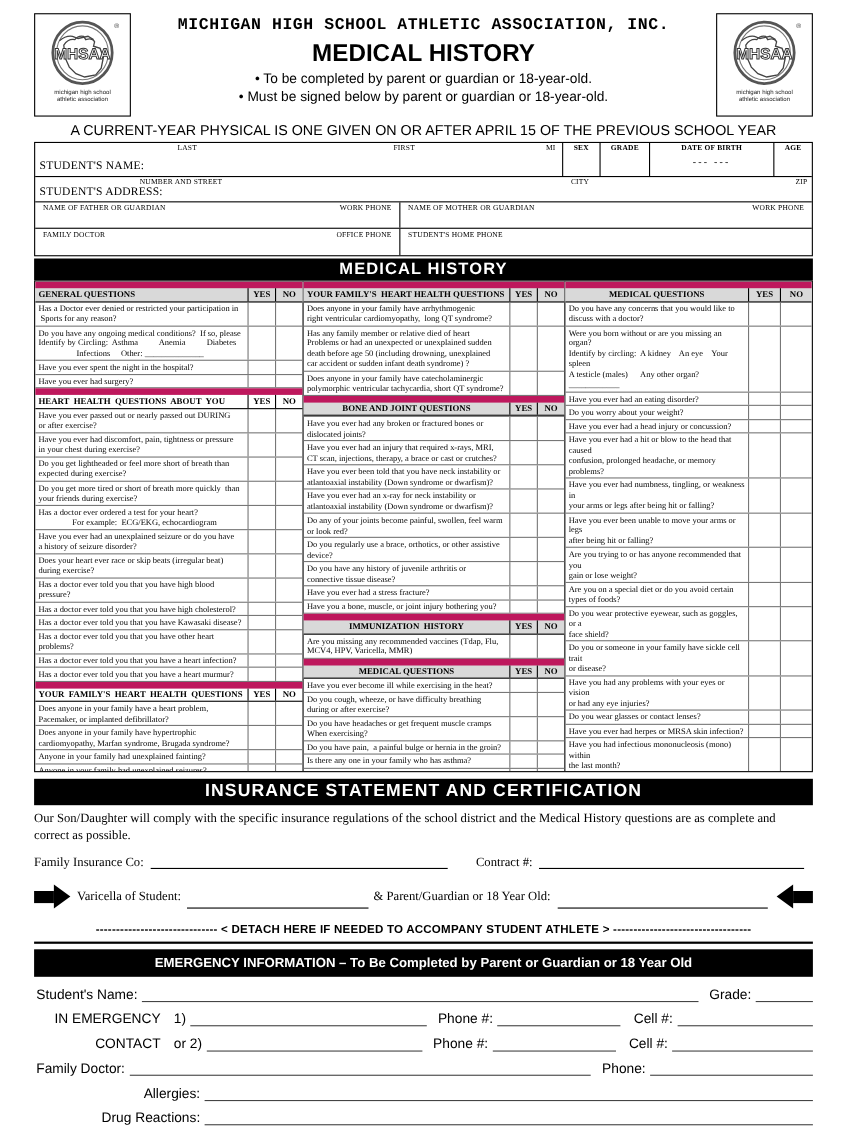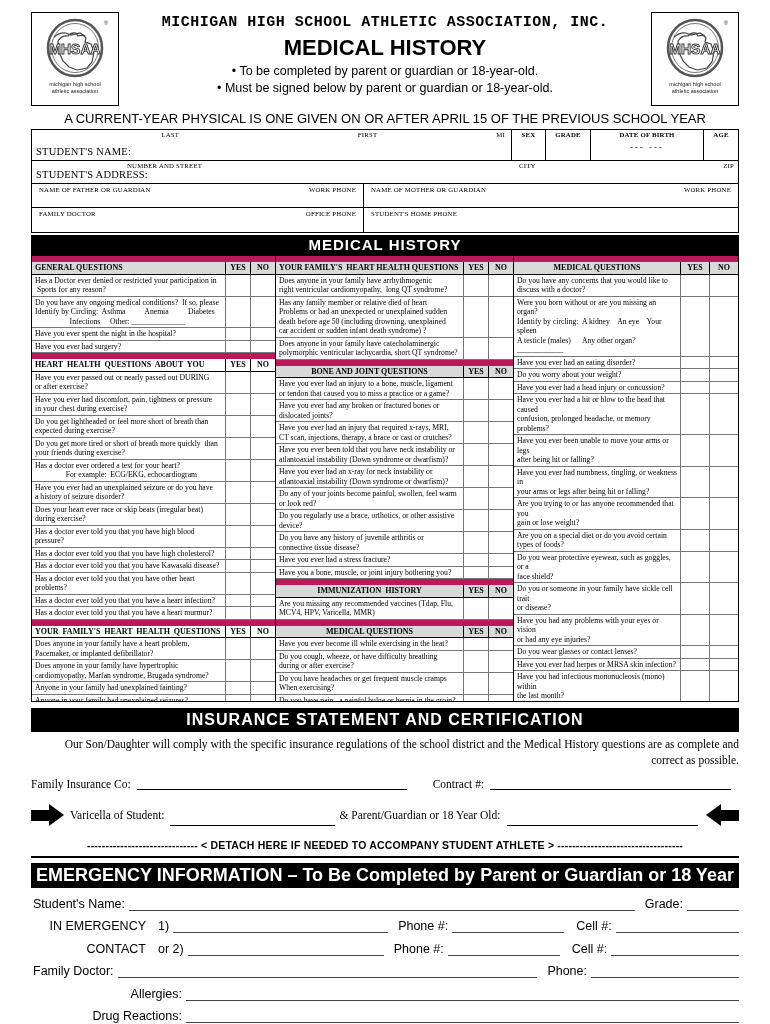--- a/index.html
+++ b/index.html
@@ -34,40 +34,40 @@
   .sex-col { width:34px; } .grade-col { width:45px; } .dob-col { width:113px; } .age-col { width:35px; }
   .dob-dashes { font-weight:normal; font-size:9px; margin-top:4px; letter-spacing:2px; }
   .half-l { width:332px; border-right:1px solid #000; }
   .half-r { flex:1; }
   .pairline { display:flex; justify-content:space-between; padding:1px 4px; }
 
   
   .bar { background:#000; color:#fff; font-family:"Liberation Sans",sans-serif; font-weight:bold; text-align:center; }
   .mh-bar { height:20px; font-size:15px; line-height:20px; margin-top:2px; letter-spacing:1px; }
   .ins-bar { height:24px; font-size:16px; line-height:24px; margin-top:6px; letter-spacing:1px; }
-  .em-bar  { height:25px; font-size:18px; line-height:25px; margin-top:5px; }
+  .em-bar  { height:25px; font-size:12px; line-height:25px; margin-top:5px; }
 
   
   .mh-table { border:1.5px solid #000; display:flex; height:447px; overflow:hidden; }
   .mh-col { display:flex; flex-direction:column; }
   .c1 { width:244px; border-right:1.5px solid #000; }
   .c2 { width:238px; border-right:1.5px solid #000; }
   .c3 { flex:1; }
   .mh-row { display:flex; border-bottom:1px solid #777; font-size:7.7px; line-height:9.5px; }
   .mh-row.grow { flex:1; border-bottom:none; }
   .mh-head { border-top:6px solid #be185d; border-bottom:1px solid #000; font-weight:bold; font-size:8px; }
   .mh-head.shaded { background:#d9d9d9; }
   .mh-q { flex:1; padding:1px 3px; white-space:pre-wrap; }
   .mh-q.center { text-align:center; }
   .mh-yn { width:25px; border-left:1px solid #777; }
   .c3 .mh-yn { width:29px; }
   .mh-head .mh-yn { border-left:1px solid #000; font-weight:bold; text-align:center; padding-top:1px; }
 
   
-  .ins-text { font-size:11.5px; line-height:15.5px; margin-top:5px;text-align:right; }
+  .ins-text { font-size:11.5px; line-height:15.5px; margin-top:5px; }
   .fieldrow { display:flex; align-items:flex-end; font-size:11.5px; }
   .fill { border-bottom:1px solid #000; height:13px; }
   .ins-co-row { margin-top:9px; }
   .sig-row { margin-top:14px; align-items:center; }
   .arrow-r, .arrow-l { display:flex; align-items:center; }
   .arrow-r .shaft, .arrow-l .shaft { width:18px; height:11px; background:#000; }
   .arrow-r .head { width:0; height:0; border-left:15px solid #000; border-top:11px solid transparent; border-bottom:11px solid transparent; }
   .arrow-l .head { width:0; height:0; border-right:15px solid #000; border-top:11px solid transparent; border-bottom:11px solid transparent; }
   .detach { font-family:"Liberation Sans",sans-serif; font-weight:bold; font-size:10.5px; text-align:center; margin-top:13px; letter-spacing:0.2px; }
   .hr-heavy { border-top:2px solid #000; margin-top:5px; }
@@ -347,22 +347,20 @@
 polymorphic ventricular tachycardia, short QT syndrome?</div>
           <div class="mh-yn"></div>
           <div class="mh-yn"></div>
         </div>
         <div class="mh-row mh-head shaded">
           <div class="mh-q center">BONE AND JOINT QUESTIONS</div>
           <div class="mh-yn">YES</div>
           <div class="mh-yn">NO</div>
         </div>
         <div class="mh-row">
-          <div class="mh-q">Have you ever had an injury to a bone, muscle, ligament
-or tendon that caused you to miss a practice or a game?</div>
           <div class="mh-yn"></div>
           <div class="mh-yn"></div>
         </div>
         <div class="mh-row">
           <div class="mh-q">Have you ever had any broken or fractured bones or
 dislocated joints?</div>
           <div class="mh-yn"></div>
           <div class="mh-yn"></div>
         </div>
         <div class="mh-row">
@@ -494,28 +492,28 @@
           <div class="mh-yn"></div>
           <div class="mh-yn"></div>
         </div>
         <div class="mh-row">
           <div class="mh-q">Have you ever had a hit or blow to the head that caused
 confusion, prolonged headache, or memory problems?</div>
           <div class="mh-yn"></div>
           <div class="mh-yn"></div>
         </div>
         <div class="mh-row">
+          <div class="mh-q">Have you ever had numbness, tingling, or weakness in
+your arms or legs after being hit or falling?</div>
+          <div class="mh-yn"></div>
+          <div class="mh-yn"></div>
+        </div>
+        <div class="mh-row">
           <div class="mh-q">Have you ever been unable to move your arms or legs
 after being hit or falling?</div>
-          <div class="mh-yn"></div>
-          <div class="mh-yn"></div>
-        </div>
-        <div class="mh-row">
-          <div class="mh-q">Have you ever had numbness, tingling, or weakness in
-your arms or legs after being hit or falling?</div>
           <div class="mh-yn"></div>
           <div class="mh-yn"></div>
         </div>
         <div class="mh-row">
           <div class="mh-q">Are you trying to or has anyone recommended that you
 gain or lose weight?</div>
           <div class="mh-yn"></div>
           <div class="mh-yn"></div>
         </div>
         <div class="mh-row">

